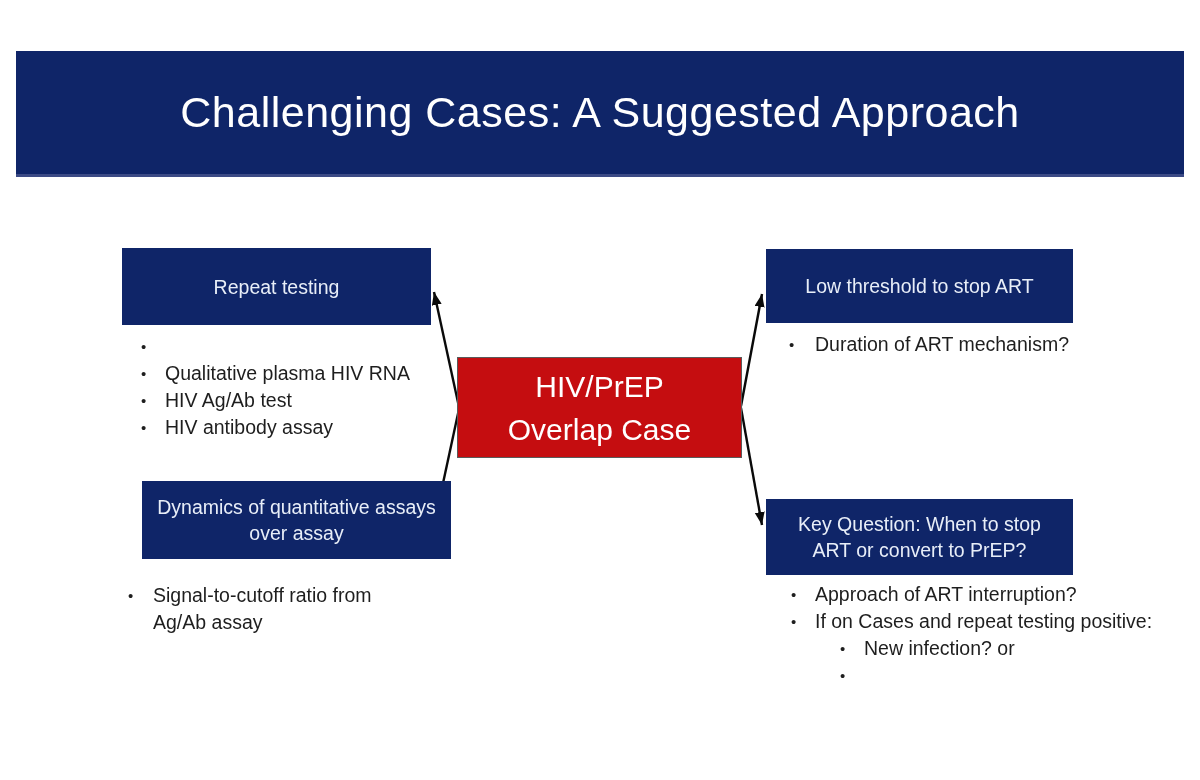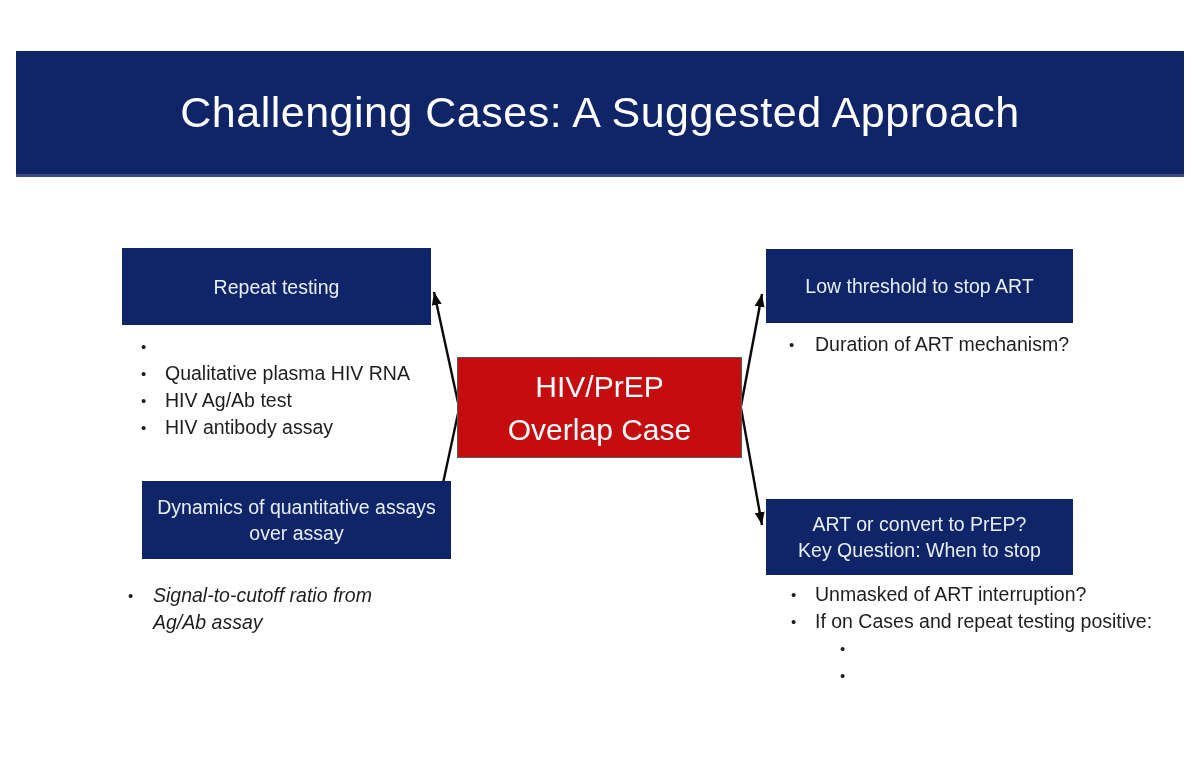--- a/index.html
+++ b/index.html
@@ -53,21 +53,21 @@
     flex: 0 0 auto; font-size: 15px; line-height: 27px;
     color: #1E1E1E; text-align: left;
   }
   .blist .tx { flex: 0 1 auto; }
   .blist.tl { left: 141px; top: 333px; width: 305px; }
   .blist.tl .mk { width: 24px; }
   .blist.tr { left: 789px; top: 331px; width: 300px; }
   .blist.tr .mk { width: 26px; }
   .blist.bl { left: 128px; top: 582px; width: 285px; }
   .blist.bl .mk { width: 25px; }
-  .blist.bl .tx { max-width: 255px; font-style: italic; }
+  .blist.bl .tx { max-width: 255px; }
   .blist.br { left: 791px; top: 581px; width: 380px; }
   .blist.br .mk { width: 24px; }
   .blist.br li.sub { padding-left: 49px; }
 
   
   svg.arrows { position: absolute; inset: 0; pointer-events: none; }
 </style>
 </head>
 <body>
 
@@ -130,33 +130,34 @@
     <div>over assay</div>
   </div>
   <ul class="blist bl">
     <li>
       <span class="mk">•</span>
       <span class="tx">Signal-to-cutoff ratio from Ag/Ab assay</span>
     </li>
   </ul>
 
   <div class="qbox br">
+    <div>Key Question: When to stop</div>
     <div>ART or convert to PrEP?</div>
-    <div>Key Question: When to stop</div>
   </div>
   <ul class="blist br">
     <li>
       <span class="mk">•</span>
-      <span class="tx">Unmasked of ART interruption?</span>
+      <span class="tx">Approach of ART interruption?</span>
     </li>
     <li>
       <span class="mk">•</span>
       <span class="tx">If on Cases and repeat testing positive:</span>
     </li>
     <li class="sub">
       <span class="mk">•</span>
+      <span class="tx">New infection? or</span>
     </li>
     <li class="sub">
       <span class="mk">•</span>
     </li>
   </ul>
 
 </div>
 
 </body></html>

